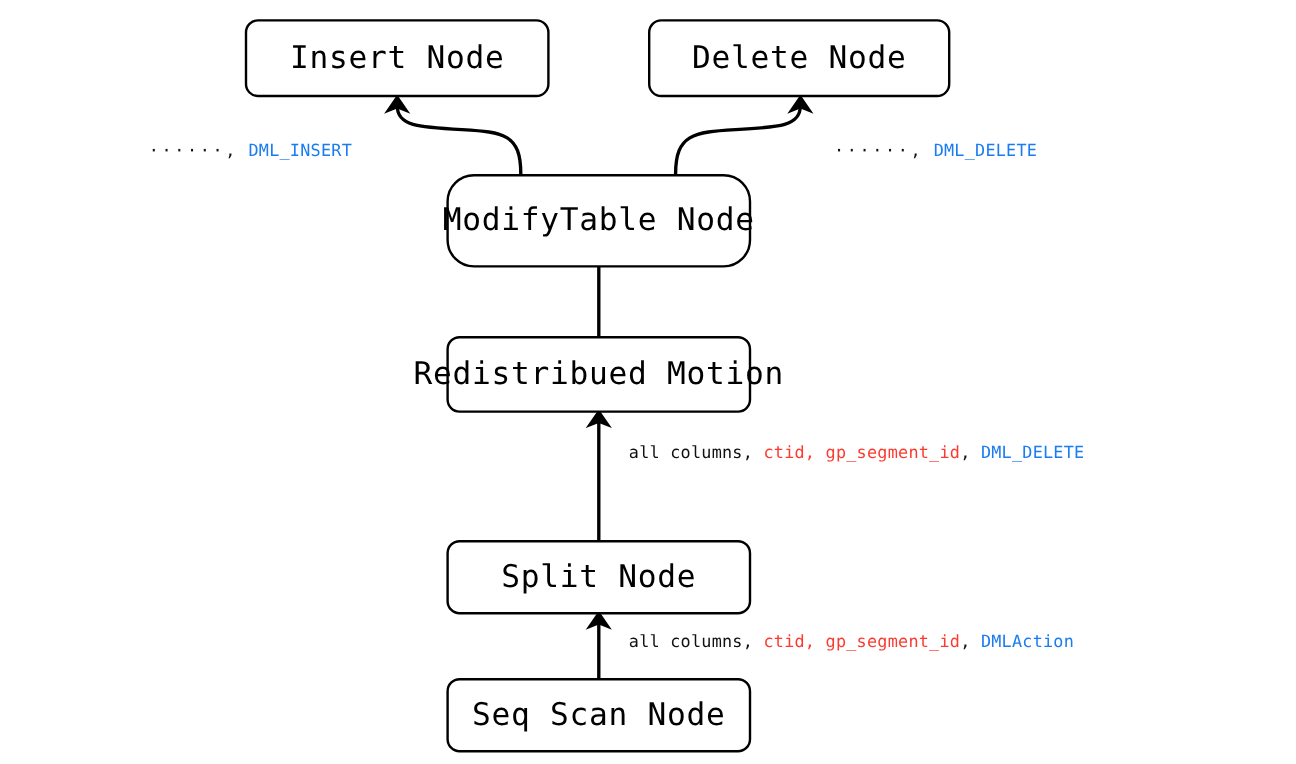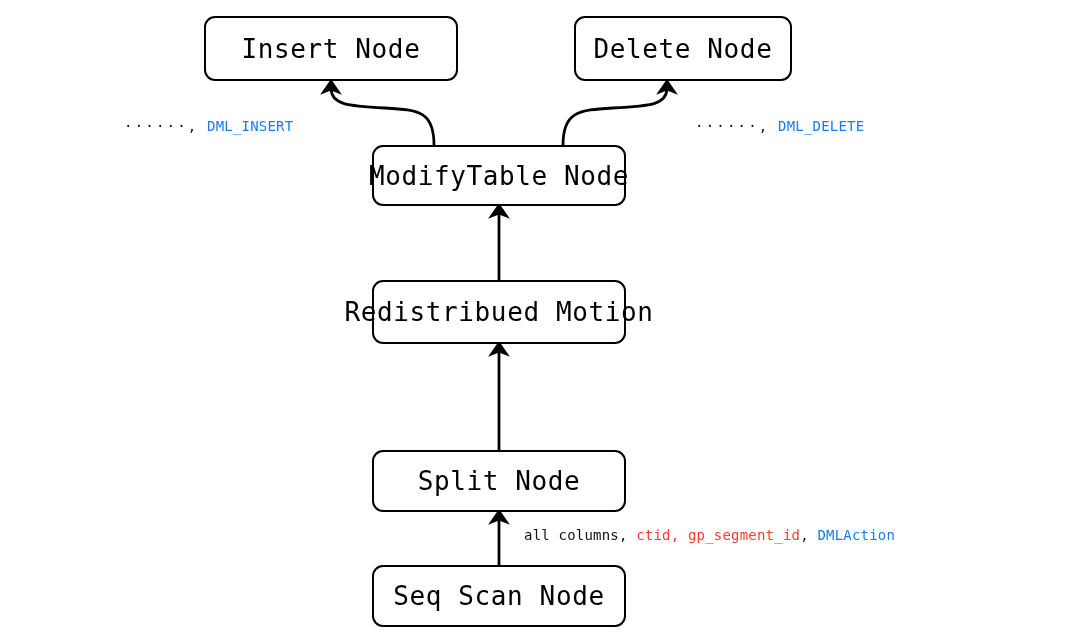--- a/index.html
+++ b/index.html
@@ -75,41 +75,42 @@
 
     <path d="M 434 145 C 434 112 420 110 385 108 C 348 106 331 105 331 88" fill="none" stroke="#000000" stroke-width="2.8" marker-end="url(#arrowhead)"></path>
 
     <path d="M 563 145 C 563 112 578 110 613 108 C 650 106 667 105 667 88" fill="none" stroke="#000000" stroke-width="2.8" marker-end="url(#arrowhead)"></path>
   </svg>
 
   <div class="node" style="left:204px; top:16px; width:254px; height:65px;">
     <span>Insert Node</span>
   </div>
 
-  <div class="node" style="left:540px; top:16px; width:218px; height:65px;margin-left:34px;">
+  <div class="node" style="left:540px; top:16px; width:252px; height:65px;">
     <span>Delete Node</span>
   </div>
 
-  <div class="node" style="left:372px; top:145px; width:254px; height:61px;">
+  <div class="node" style="left:372px; top:145px; width:254px; height:78px;border-radius:23px;">
     <span>ModifyTable Node</span>
   </div>
 
   <div class="node" style="left:372px; top:280px; width:254px; height:64px;">
     <span>Redistribued Motion</span>
   </div>
 
   <div class="node" style="left:372px; top:450px; width:254px; height:62px;">
     <span>Split Node</span>
   </div>
 
   <div class="node" style="left:372px; top:565px; width:254px; height:62px;">
     <span>Seq Scan Node</span>
   </div>
 
   <div class="edge-label" style="left:124px; top:119px;"><span class="seg-dots">······,</span><span class="seg-blue"> DML_INSERT</span></div>
 
   <div class="edge-label" style="left:695px; top:119px;"><span class="seg-dots">······,</span><span class="seg-blue"> DML_DELETE</span></div>
 
+  <div class="edge-label" style="left:524px; top:371px;"><span class="seg-plain">all columns, </span><span class="seg-red">ctid, gp_segment_id</span><span class="seg-plain">, </span><span class="seg-blue">DML_DELETE</span></div>
 
 
   <div class="edge-label" style="left:524px; top:528px;"><span class="seg-plain">all columns, </span><span class="seg-red">ctid, gp_segment_id</span><span class="seg-plain">, </span><span class="seg-blue">DMLAction</span></div>
 
 </div>
 
 </body></html>

